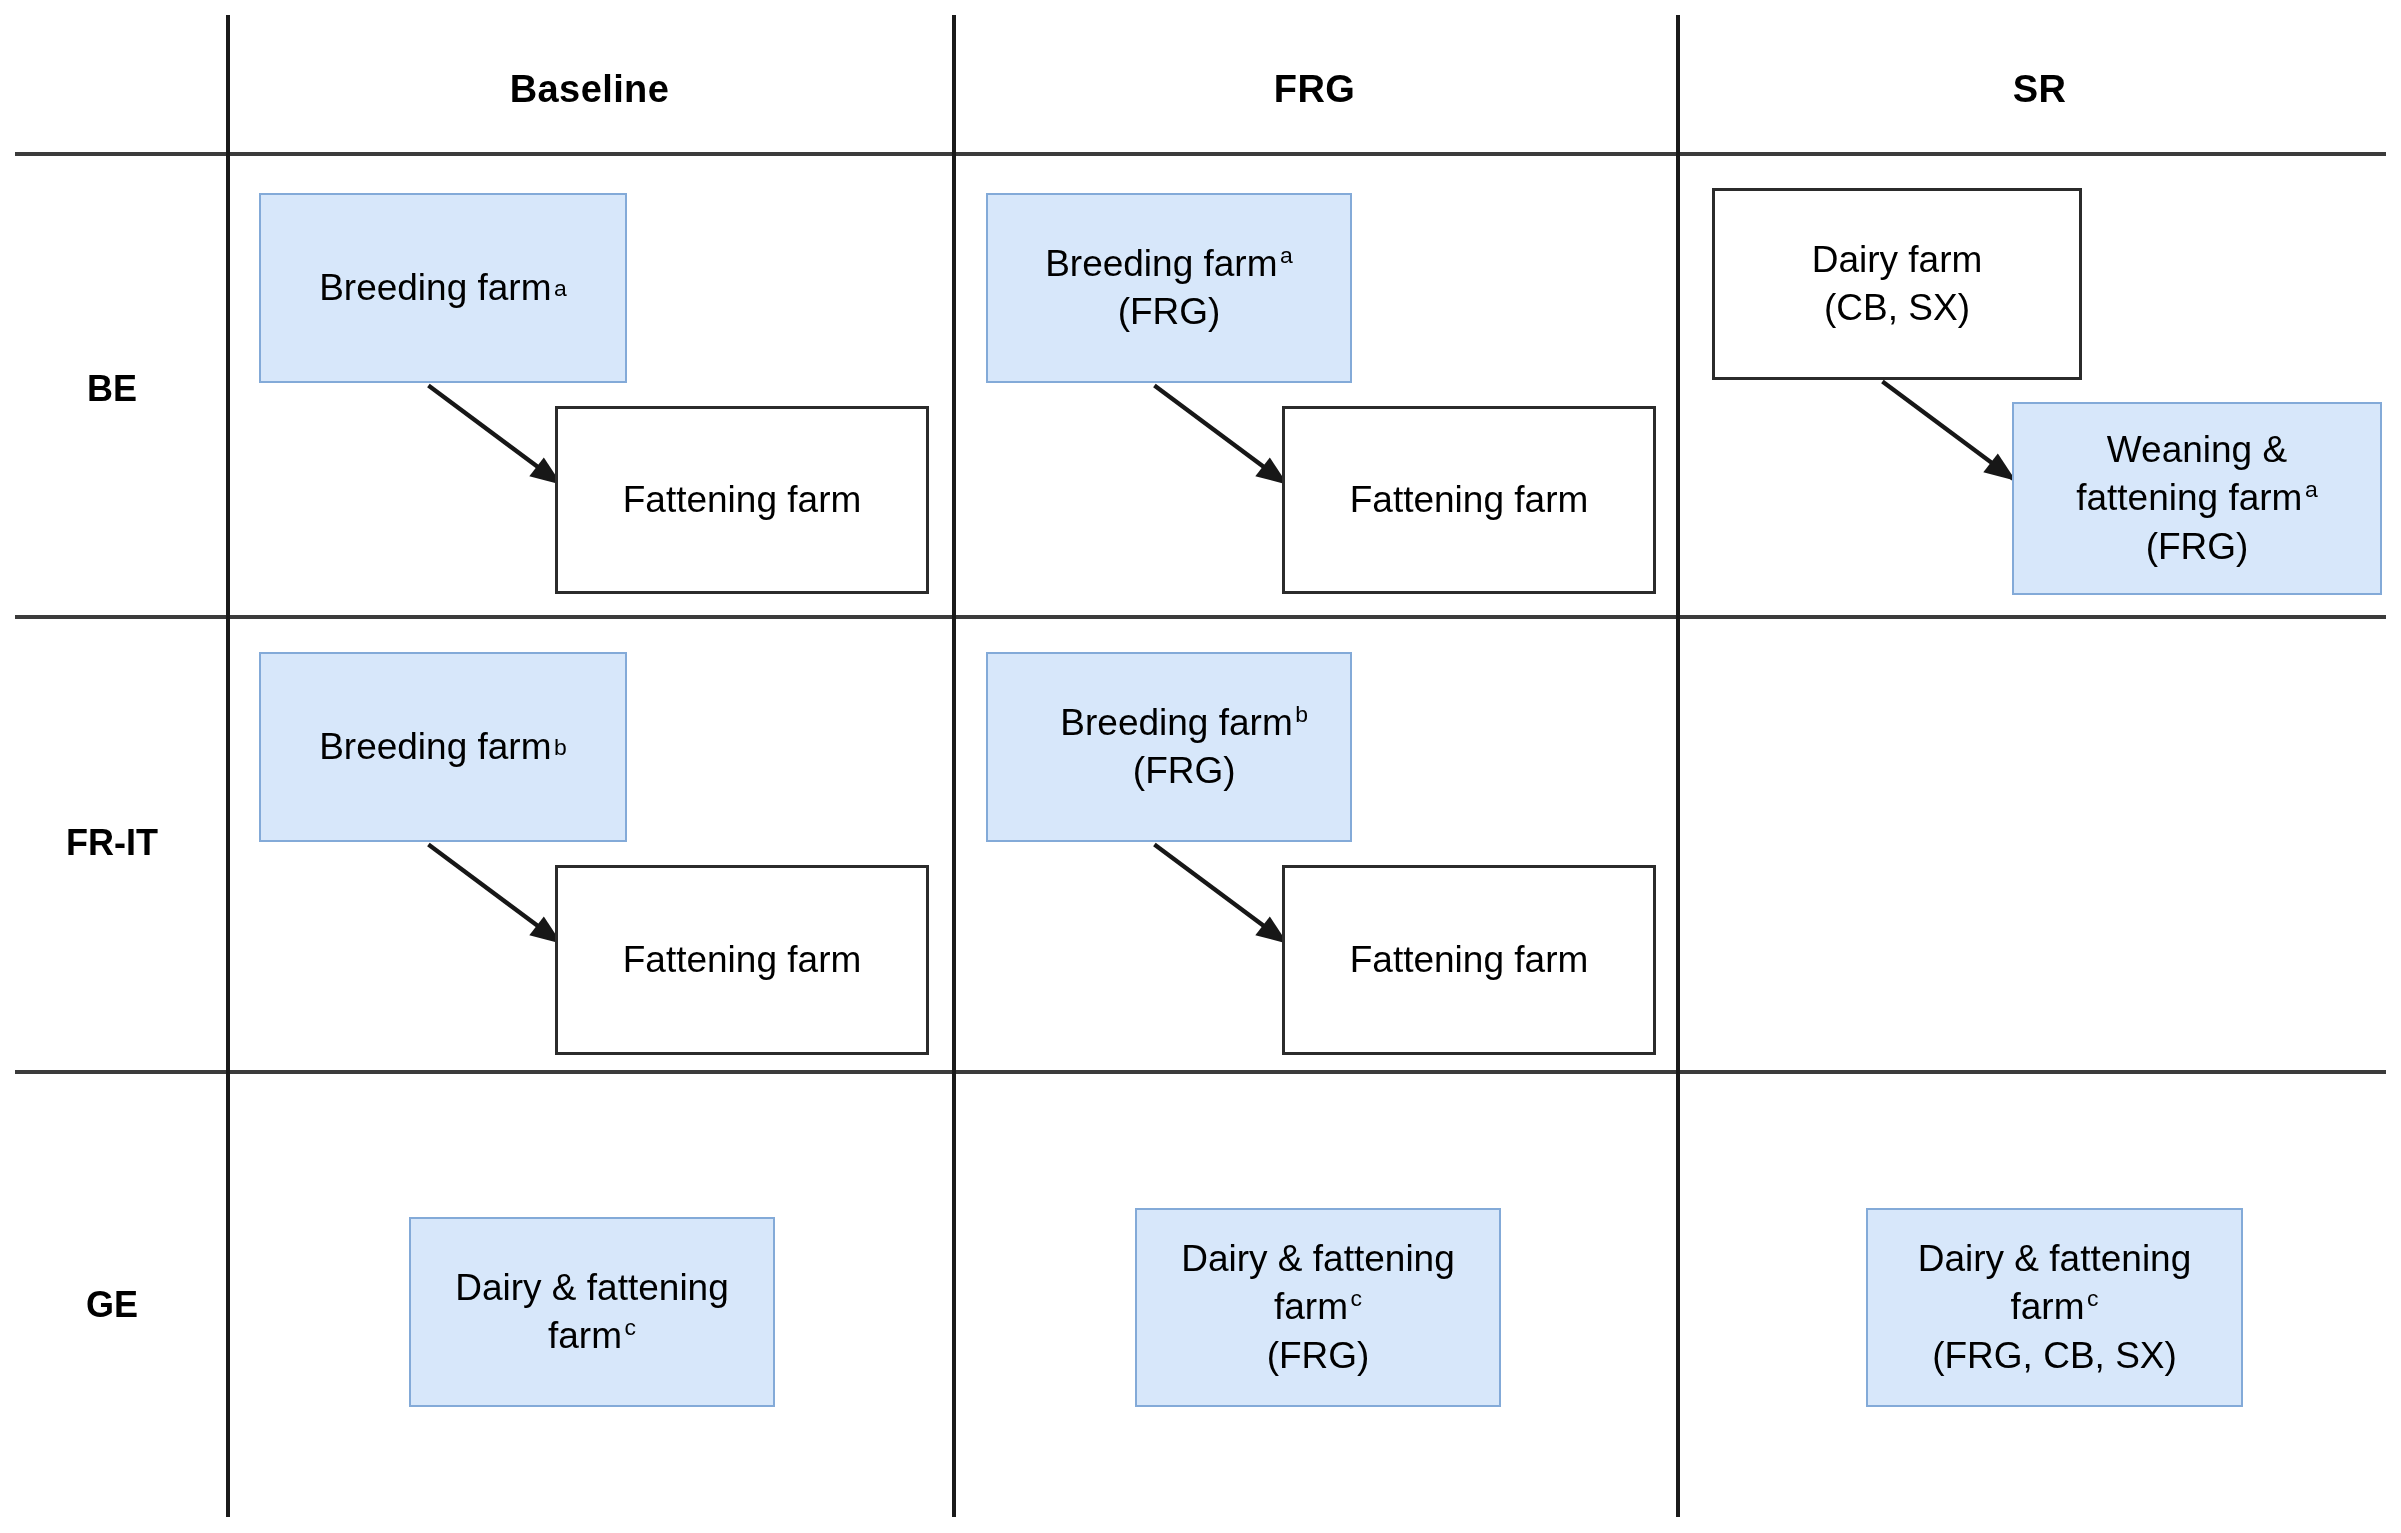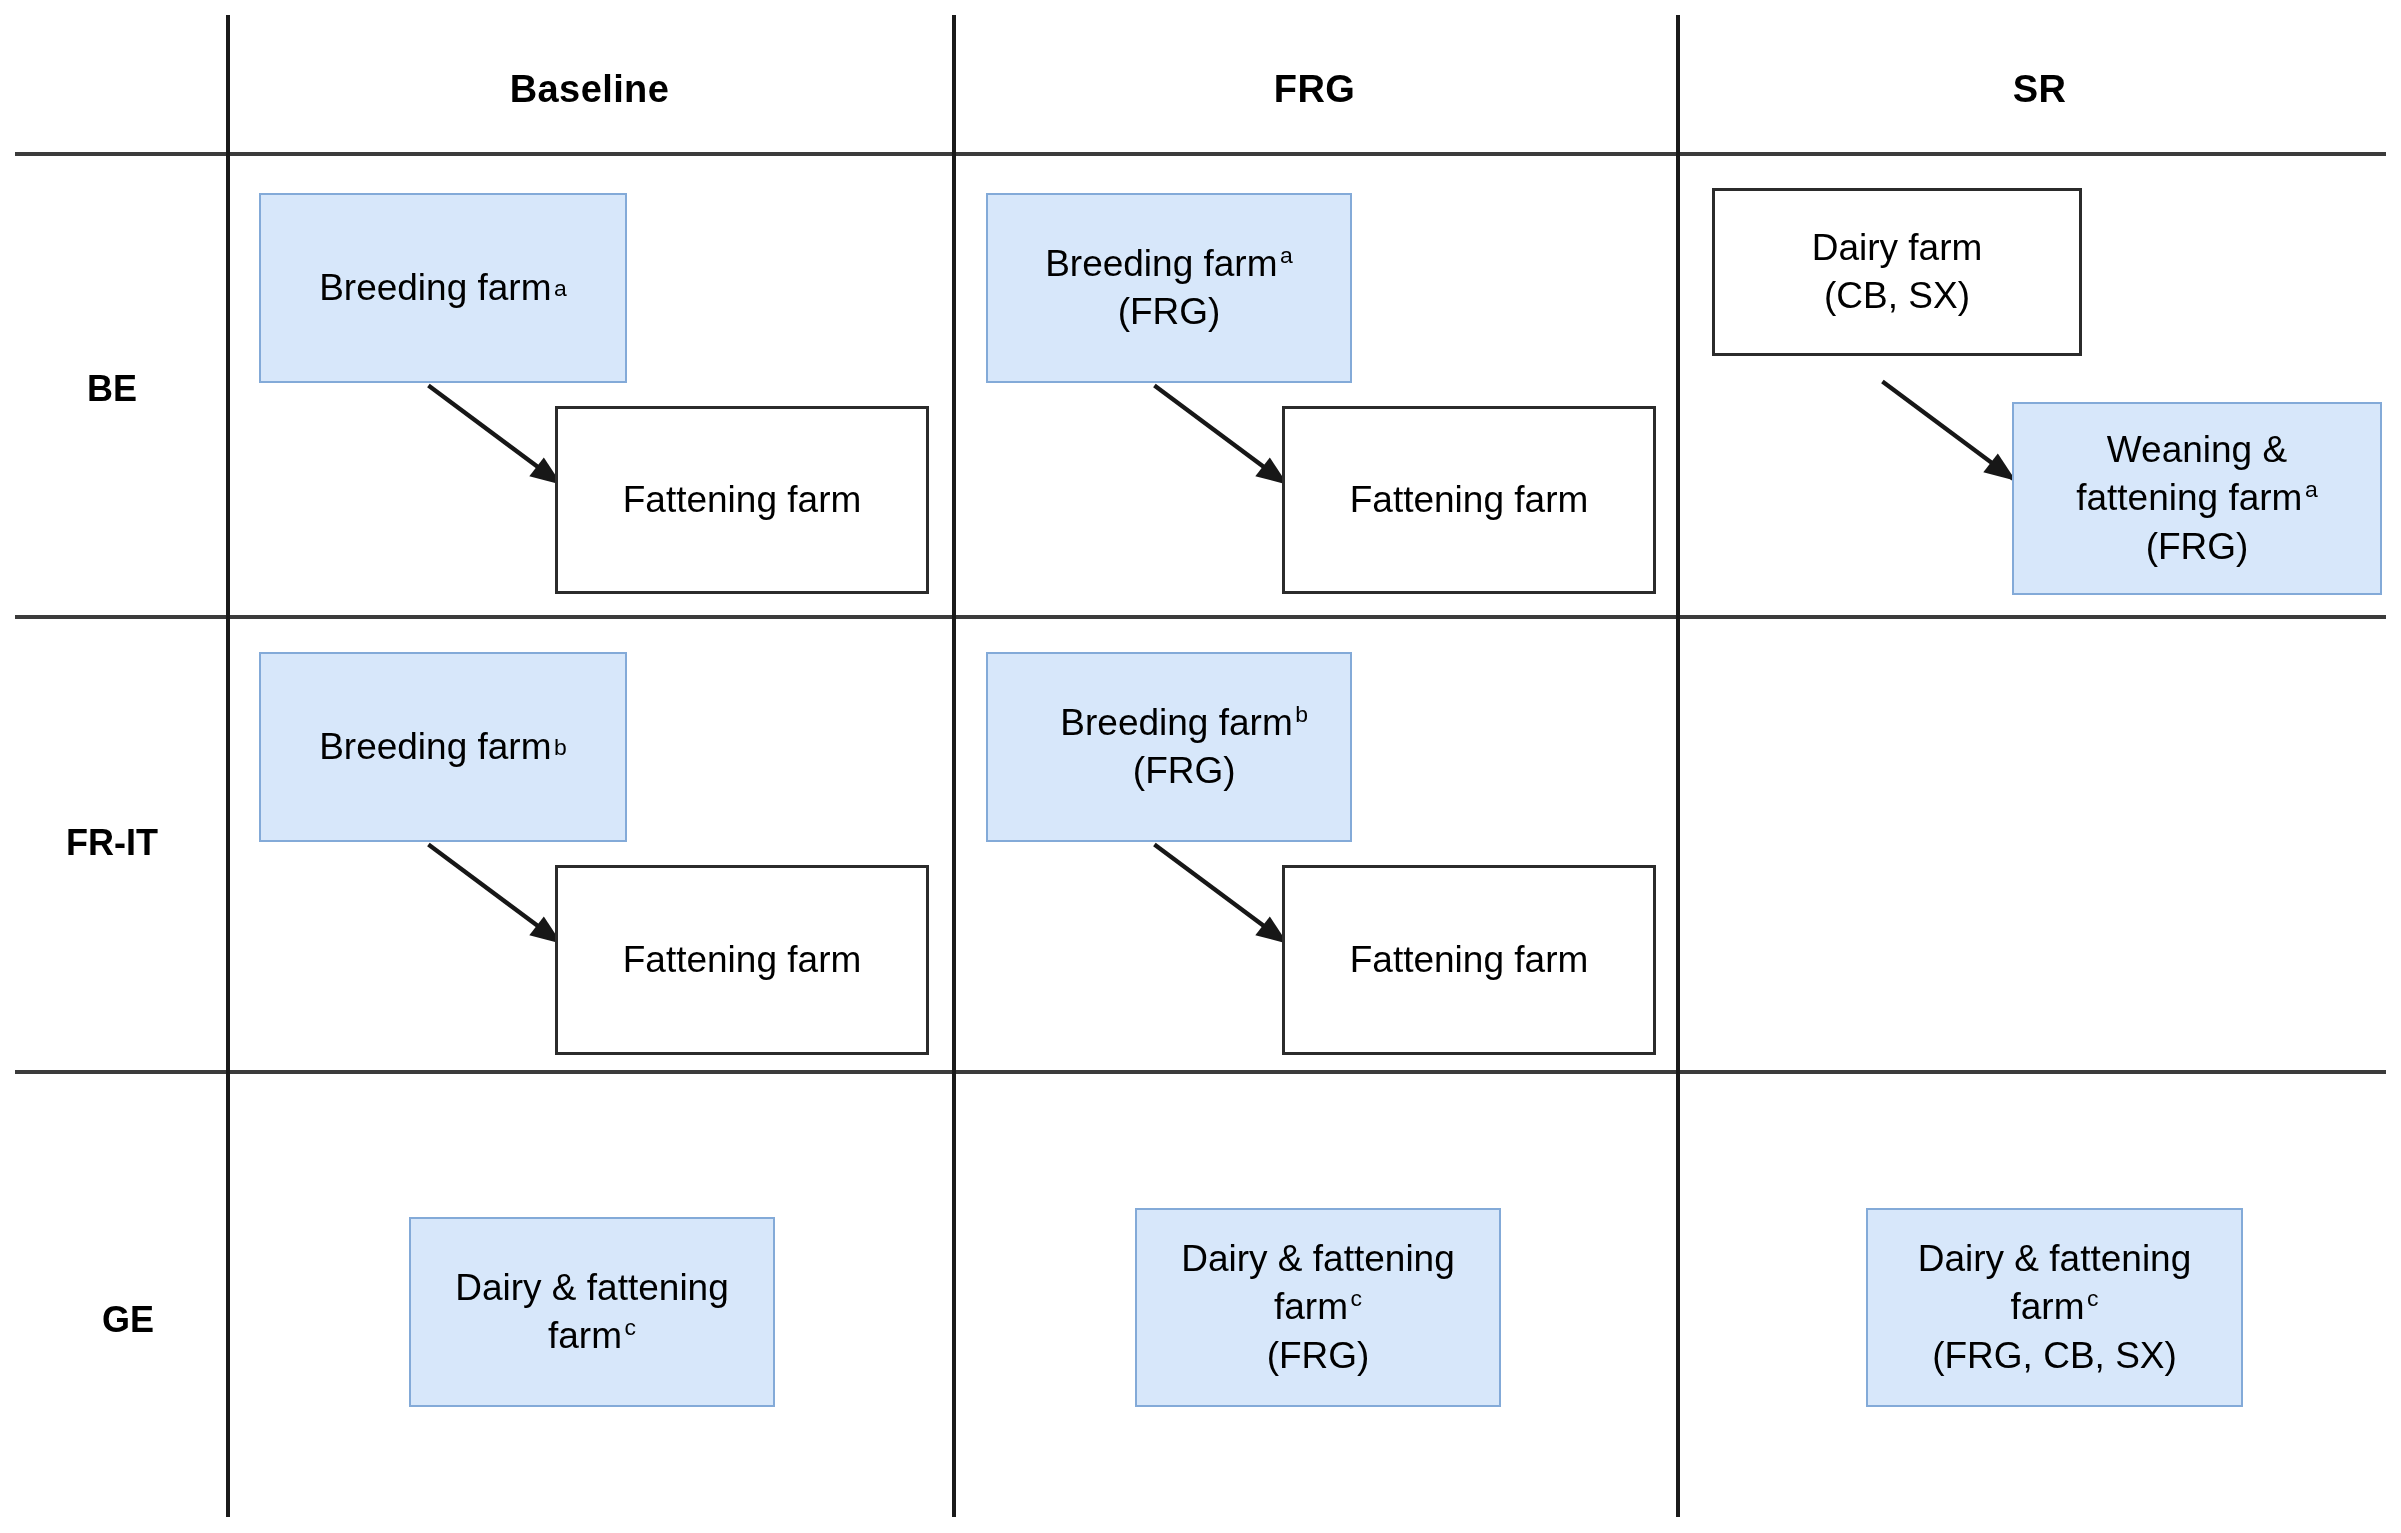--- a/index.html
+++ b/index.html
@@ -80,21 +80,21 @@
   <div class="vrule" style="left:226px;  height:1502px;"></div>
   <div class="vrule" style="left:952px; height:1502px;"></div>
   <div class="vrule" style="left:1676px; height:1502px;"></div>
 
   <div class="col-header" style="left:230px; top:68px; width:719px;">Baseline</div>
   <div class="col-header" style="left:956px; top:68px; width:717px;">FRG</div>
   <div class="col-header" style="left:1681px; top:68px; width:717px;">SR</div>
 
   <div class="row-label" style="left:0px; top:368px; width:224px;">BE</div>
   <div class="row-label" style="left:0px; top:822px; width:224px;">FR-IT</div>
-  <div class="row-label" style="left:16px; top:1284px; width:224px;margin-top:15px;">GE</div>
+  <div class="row-label" style="left:0px; top:1284px; width:224px;">GE</div>
 
   <div class="node blue" style="left:259px; top:193px; width:368px; height:190px;">
     <span>
       <span class="lbl">Breeding farm</span>
     </span>
       <sup>a</sup>
   </div>
   <svg class="arrow" style="left:425px; top:382px; width:171px; height:120px;" viewBox="0 0 200 140">
     <line x1="4" y1="4" x2="160" y2="120"></line>
     <polygon points="160,120 122,110 139,88"></polygon>
@@ -114,21 +114,21 @@
   <svg class="arrow" style="left:1151px; top:382px; width:171px; height:120px;" viewBox="0 0 200 140">
     <line x1="4" y1="4" x2="160" y2="120"></line>
     <polygon points="160,120 122,110 139,88"></polygon>
   </svg>
   <div class="node white" style="left:1282px; top:406px; width:374px; height:188px;">
     <span>
       <span class="lbl">Fattening farm</span>
     </span>
   </div>
 
-  <div class="node white" style="left:1712px; top:188px; width:370px; height:168px;">
+  <div class="node white" style="left:1712px; top:188px; width:370px; height:192px;">
     <span>
       <span class="lbl">Dairy farm</span>
       <span class="lbl">(CB, SX)</span>
     </span>
   </div>
   <svg class="arrow" style="left:1879px; top:378px; width:171px; height:120px;" viewBox="0 0 200 140">
     <line x1="4" y1="4" x2="160" y2="120"></line>
     <polygon points="160,120 122,110 139,88"></polygon>
   </svg>
   <div class="node blue" style="left:2012px; top:402px; width:370px; height:193px;">

